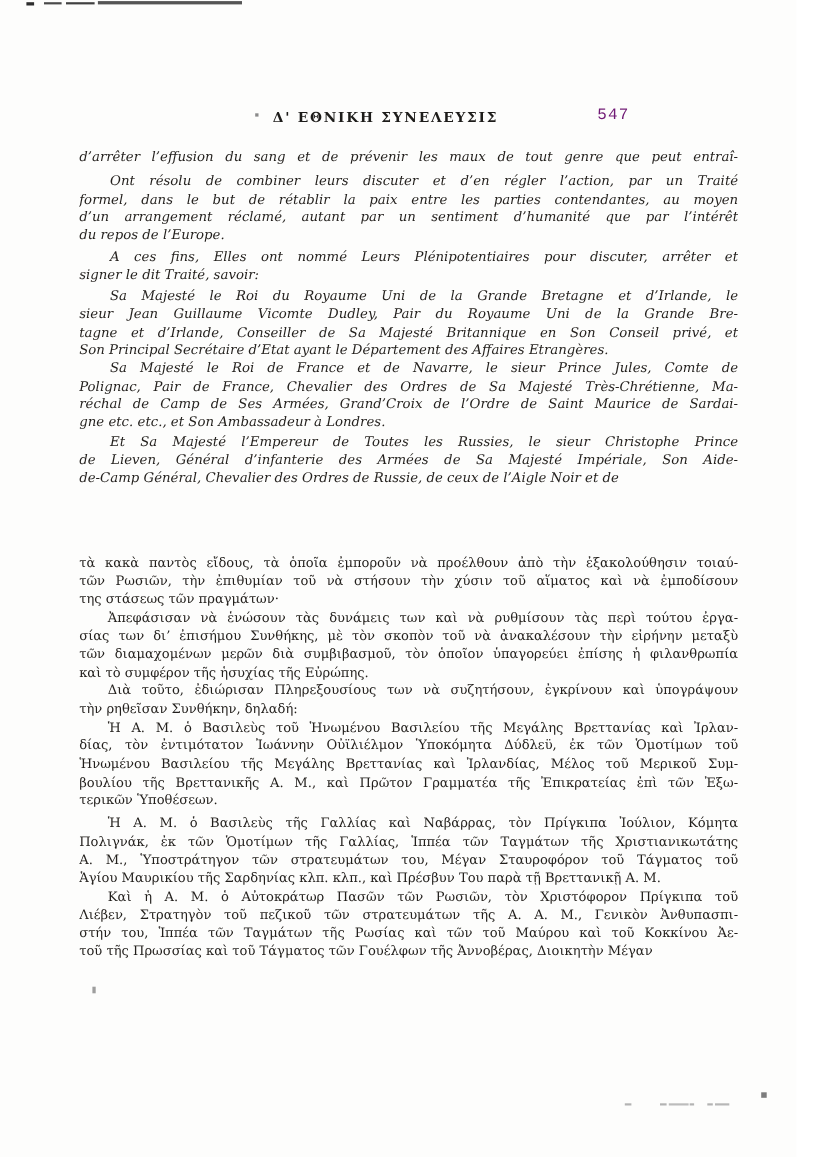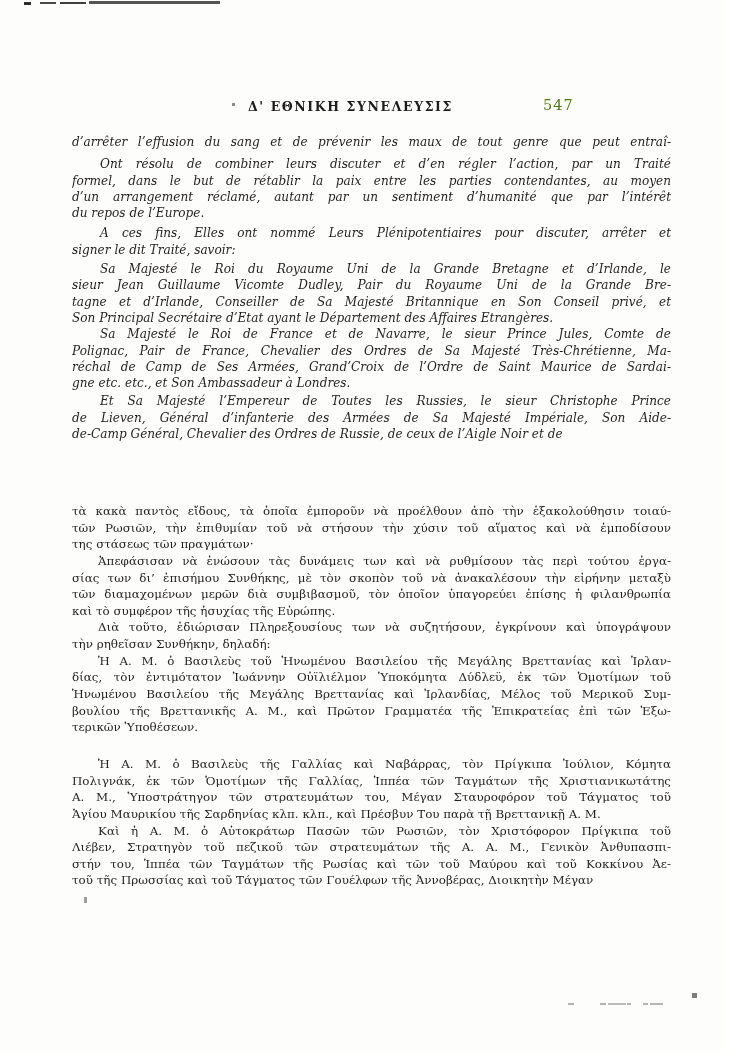--- a/index.html
+++ b/index.html
@@ -17,21 +17,21 @@
   }
   
   .header { position: absolute; top: 99px; left: 72px; width: 599px; height: 20px; }
   .running-title {
     position: absolute; left: 176px; top: 0;
     font-size: 12.5px; font-weight: bold; letter-spacing: 1.6px;
     white-space: nowrap; color: #1d1c1a;
   }
   .page-number {
     position: absolute; left: 471px; top: -2px;
-    font-size: 14.5px; letter-spacing: 1px; color: #4d7c0f;
+    font-size: 14.5px; letter-spacing: 1px; color: #701a75; font-family: Liberation Mono, monospace;
   }
   
   .section { position: absolute; left: 72px; width: 599px; }
   .section.french { top: 134px; font-size: 12.1px; font-style: italic; }
   .section.greek  { top: 503px; font-size: 11.9px; }
   .line {
     text-align: justify;
     text-align-last: justify;
     overflow: hidden;
     white-space: normal;
@@ -131,21 +131,21 @@
         <div class="line indent">Διὰ τοῦτο, ἐδιώρισαν Πληρεξουσίους των νὰ συζητήσουν, ἐγκρίνουν καὶ ὑπογράψουν</div>
         <div class="line last">τὴν ρηθεῖσαν Συνθήκην, δηλαδή:</div>
       </div>
       <div class="paragraph">
         <div class="line indent">Ἡ Α. Μ. ὁ Βασιλεὺς τοῦ Ἡνωμένου Βασιλείου τῆς Μεγάλης Βρεττανίας καὶ Ἰρλαν-</div>
         <div class="line">δίας, τὸν ἐντιμότατον Ἰωάννην Οὐϊλιέλμον Ὑποκόμητα Δύδλεϋ, ἐκ τῶν Ὁμοτίμων τοῦ</div>
         <div class="line">Ἡνωμένου Βασιλείου τῆς Μεγάλης Βρεττανίας καὶ Ἰρλανδίας, Μέλος τοῦ Μερικοῦ Συμ-</div>
         <div class="line">βουλίου τῆς Βρεττανικῆς Α. Μ., καὶ Πρῶτον Γραμματέα τῆς Ἐπικρατείας ἐπὶ τῶν Ἐξω-</div>
         <div class="line last">τερικῶν Ὑποθέσεων.</div>
       </div>
-      <div class="paragraph" style="margin-top: 20px;">
+      <div class="paragraph" style="margin-top: 4px;">
         <div class="line indent">Ἡ Α. Μ. ὁ Βασιλεὺς τῆς Γαλλίας καὶ Ναβάρρας, τὸν Πρίγκιπα Ἰούλιον, Κόμητα</div>
         <div class="line">Πολιγνάκ, ἐκ τῶν Ὁμοτίμων τῆς Γαλλίας, Ἱππέα τῶν Ταγμάτων τῆς Χριστιανικωτάτης</div>
         <div class="line">Α. Μ., Ὑποστράτηγον τῶν στρατευμάτων του, Μέγαν Σταυροφόρον τοῦ Τάγματος τοῦ</div>
         <div class="line last">Ἁγίου Μαυρικίου τῆς Σαρδηνίας κλπ. κλπ., καὶ Πρέσβυν Του παρὰ τῇ Βρεττανικῇ Α. Μ.</div>
       </div>
       <div class="paragraph">
         <div class="line indent">Καὶ ἡ Α. Μ. ὁ Αὐτοκράτωρ Πασῶν τῶν Ρωσιῶν, τὸν Χριστόφορον Πρίγκιπα τοῦ</div>
         <div class="line">Λιέβεν, Στρατηγὸν τοῦ πεζικοῦ τῶν στρατευμάτων τῆς Α. Α. Μ., Γενικὸν Ἀνθυπασπι-</div>
         <div class="line">στήν του, Ἱππέα τῶν Ταγμάτων τῆς Ρωσίας καὶ τῶν τοῦ Μαύρου καὶ τοῦ Κοκκίνου Ἀε-</div>
         <div class="line last">τοῦ τῆς Πρωσσίας καὶ τοῦ Τάγματος τῶν Γουέλφων τῆς Ἀννοβέρας, Διοικητὴν Μέγαν</div>

